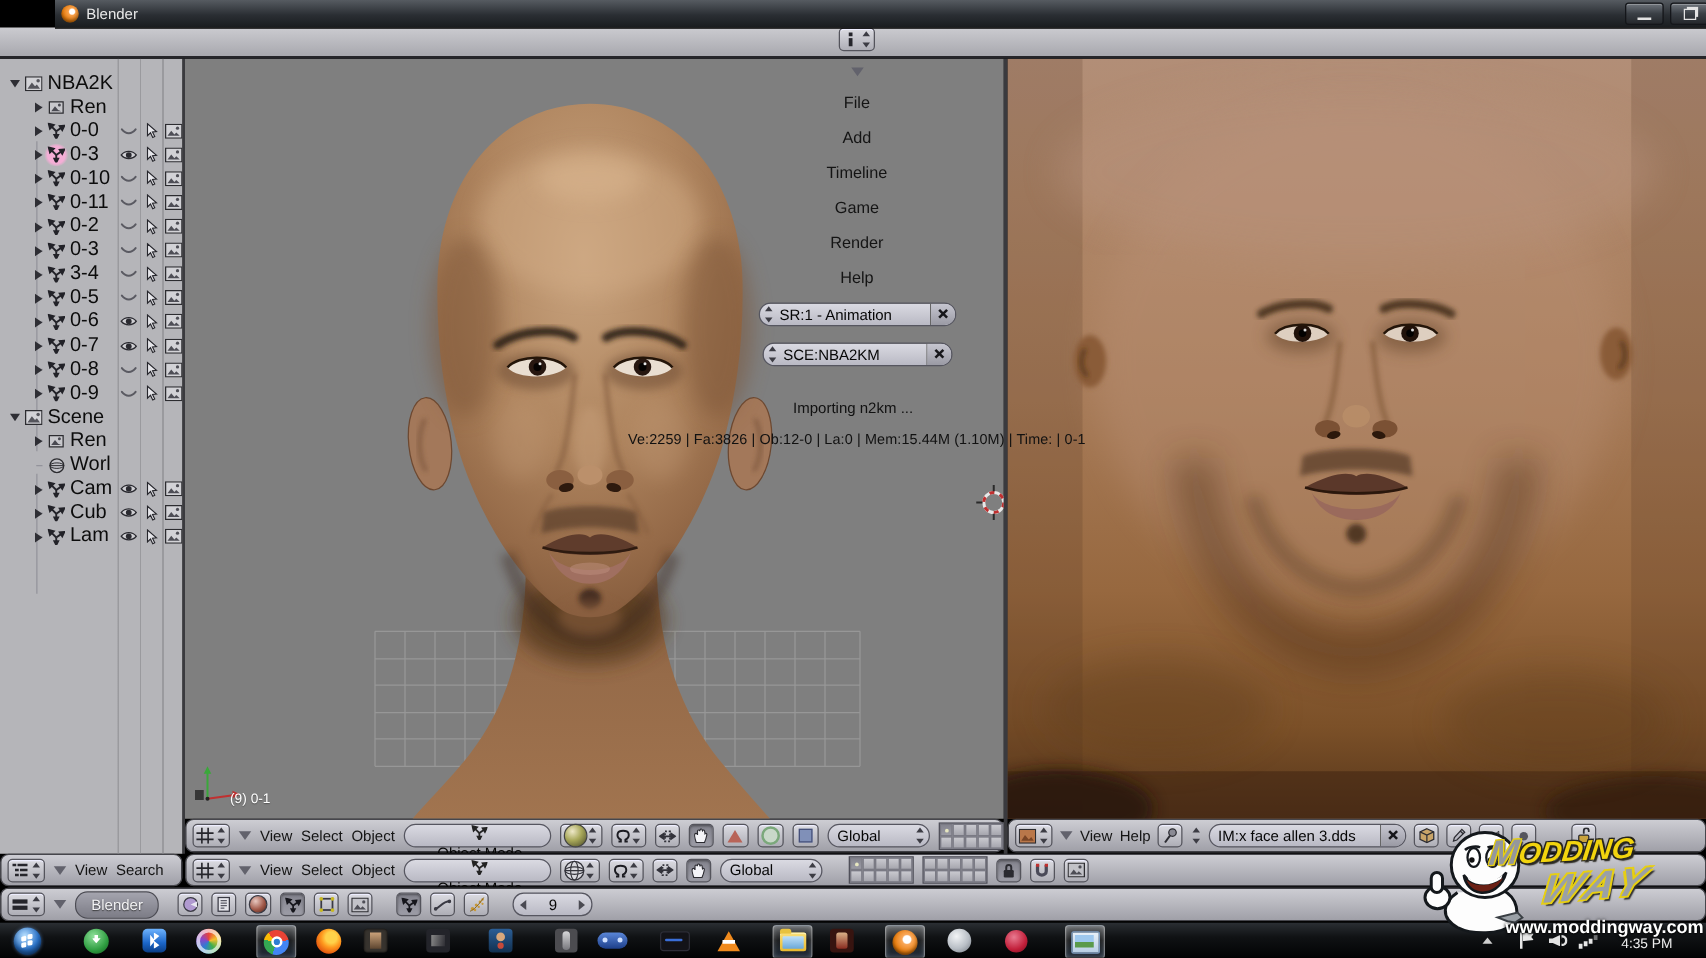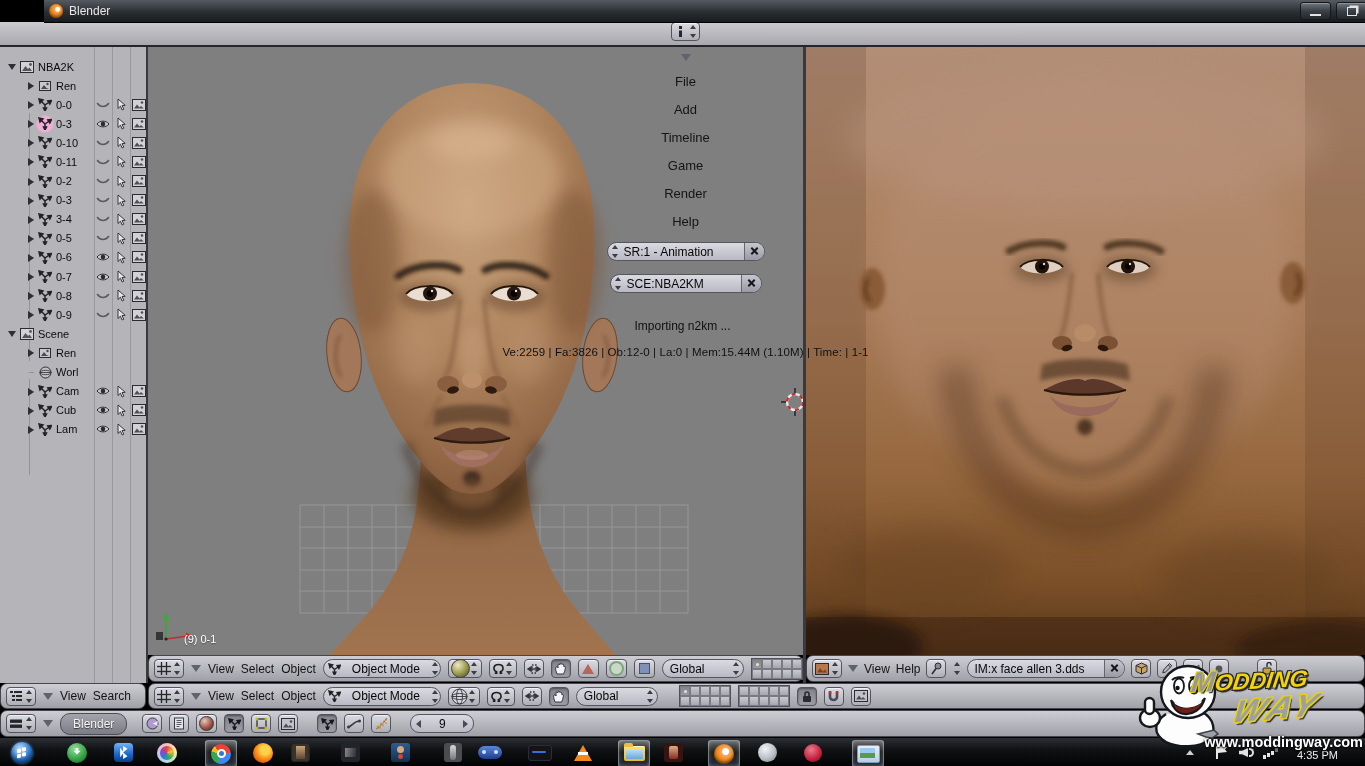--- a/index.html
+++ b/index.html
@@ -43,21 +43,21 @@
   .statusmsg{font-size:12px;} .statusstats{font-size:11.5px;letter-spacing:.1px;}
   
   .outliner{left:0;top:47px;width:146px;height:636px;background:#b5b5b9;z-index:2;}
   .outliner::before{content:"";position:absolute;left:94px;top:0;bottom:0;width:40px;
       background:linear-gradient(90deg,#9a9a9e 0 1px,transparent 1px 18px,#9a9a9e 18px 19px,transparent 19px 36px,#9a9a9e 36px 37px,transparent 37px);}
   .sepv{background:#3a3a3e;z-index:3;}
   .vp3d{left:148px;top:47px;width:655px;height:608px;background:#7f7f7f;z-index:2;}
   .uvpane{left:806px;top:47px;width:559px;height:608px;background:#a87b5c;z-index:2;}
   
   .tree{position:absolute;left:0;top:10px;right:0;}
-  .trow{height:19.1px;position:relative;font-size:11px;color:#0c0c0c;}
+  .trow{height:19.1px;position:relative;font-size:16px;color:#0c0c0c;}
   .rowhead{position:absolute;left:0;top:0;height:19px;width:94px;display:flex;align-items:center;overflow:hidden;box-sizing:border-box;}
   .trow.d0 .rowhead{padding-left:7px;} .trow.d1 .rowhead{padding-left:25px;text-align:right;}
   .trow.d1::before{content:"";position:absolute;left:29px;top:9px;width:5px;height:1px;background:#93939b;}
   .expander{width:11px;height:11px;position:relative;flex:none;}
   .expander.expanded::before{content:"";position:absolute;left:1px;top:3px;border-left:4.5px solid transparent;border-right:4.5px solid transparent;border-top:6px solid #2e2e34;}
   .expander.collapsed::before{content:"";position:absolute;left:3px;top:2px;border-top:4.5px solid transparent;border-bottom:4.5px solid transparent;border-left:6px solid #2e2e34;}
   .obj-icon{width:16px;height:14px;margin:0 2px 0 1px;flex:none;position:relative;display:flex;align-items:center;justify-content:center;}
   .obj-icon.sel::before{content:"";position:absolute;inset:-2px;border-radius:50%;
       background:radial-gradient(circle,#f4aed6 0 52%,rgba(244,174,214,0) 72%);}
   .obj-icon svg{position:relative;}
@@ -67,21 +67,21 @@
   .cell.eye svg{display:none;} .cell.eye.open svg.v-open{display:block;} .cell.eye.closed svg.v-closed{display:block;}
   .guide{position:absolute;width:1px;background:#93939b;left:29px;}
   
   .ehdr{background:linear-gradient(#cdcdd3,#a0a0a8);border:1px solid #46464c;border-radius:7px;
         display:flex;align-items:center;gap:7px;padding:0 5px;box-sizing:border-box;font-size:12px;color:#121216;z-index:4;}
   .hdr3d1{left:148px;top:655px;width:655px;height:27px;}
   .hdruv{left:806px;top:655px;width:559px;height:27px;gap:6px;}
   .hdrout{left:0;top:683px;width:146px;height:26px;}
   .hdr3d2{left:148px;top:683px;width:1217px;height:26px;}
   .hdrbut{left:0;top:710px;width:1365px;height:27px;}
-  .modefld{gap:3px;padding-left:4px;min-width:118px;justify-content:space-between;}
+  .modefld{gap:3px;padding-left:4px;min-width:118px;justify-content:space-between;flex-direction:column;}
   .swatch{width:17px;height:17px;border-radius:50%;flex:none;}
   .sw-sphere{background:radial-gradient(circle at 35% 30%, #eee8c8, #a8a85a 45%, #4e4e2a 95%);border:1px solid #444;}
   .layers{display:grid;grid-template-columns:repeat(5,10px);grid-auto-rows:10px;border:1px solid #50505a;flex:none;background:#9a9aa2;}
   .lc{border:0.5px solid #7a7a84;background:linear-gradient(#cacad0,#a6a6ae);box-sizing:border-box;position:relative;}
   .lc.on{background:linear-gradient(#84848e,#9a9aa4);}
   .lc.on::after{content:"";position:absolute;left:3px;top:3px;width:3px;height:3px;border-radius:50%;background:#e6e6c0;}
   .pill{height:20px;border-radius:10px;background:linear-gradient(#a4a4ae,#7c7c86);border:1px solid #4c4c54;
         color:#f4f4f6;font-size:12px;display:inline-flex;align-items:center;padding:0 12px;text-shadow:0 1px 1px #333;flex:none;}
   .framefld{width:64px;justify-content:space-between;padding:0 5px;border-radius:9px;}
   .arr-l{width:0;height:0;border-top:4px solid transparent;border-bottom:4px solid transparent;border-right:5px solid #4a4a52;}
@@ -211,21 +211,21 @@
   <span class="fld" style="width:152px">
     <span class="stp">
         <i class="u"></i>
         <i class="d"></i>
       </span>
     <span style="margin-left:4px;flex:1">SCE:NBA2KM</span>
     <span class="xbtn"></span>
   </span>
   <span class="blicon" style="margin:0"></span>
   <span class="statusmsg" style="margin-left:-6px">Importing n2km ...</span>
-  <span class="statusstats">Ve:2259 | Fa:3826 | Ob:12-0 | La:0  | Mem:15.44M (1.10M)  | Time: | 1-1</span>
+  <span class="statusstats">Ve:2259 | Fa:3826 | Ob:12-0 | La:0  | Mem:15.44M (1.10M)  | Time: | 0-1</span>
 </div>
 
 <div class="abs outliner">
   <div class="guide" style="top:66px;height:248px"></div>
   <div class="guide" style="top:332px;height:96px"></div>
   <div class="tree">
       <div class="trow d0">
     <span class="rowhead">
       <span class="expander expanded"></span>
       <span class="obj-icon">

